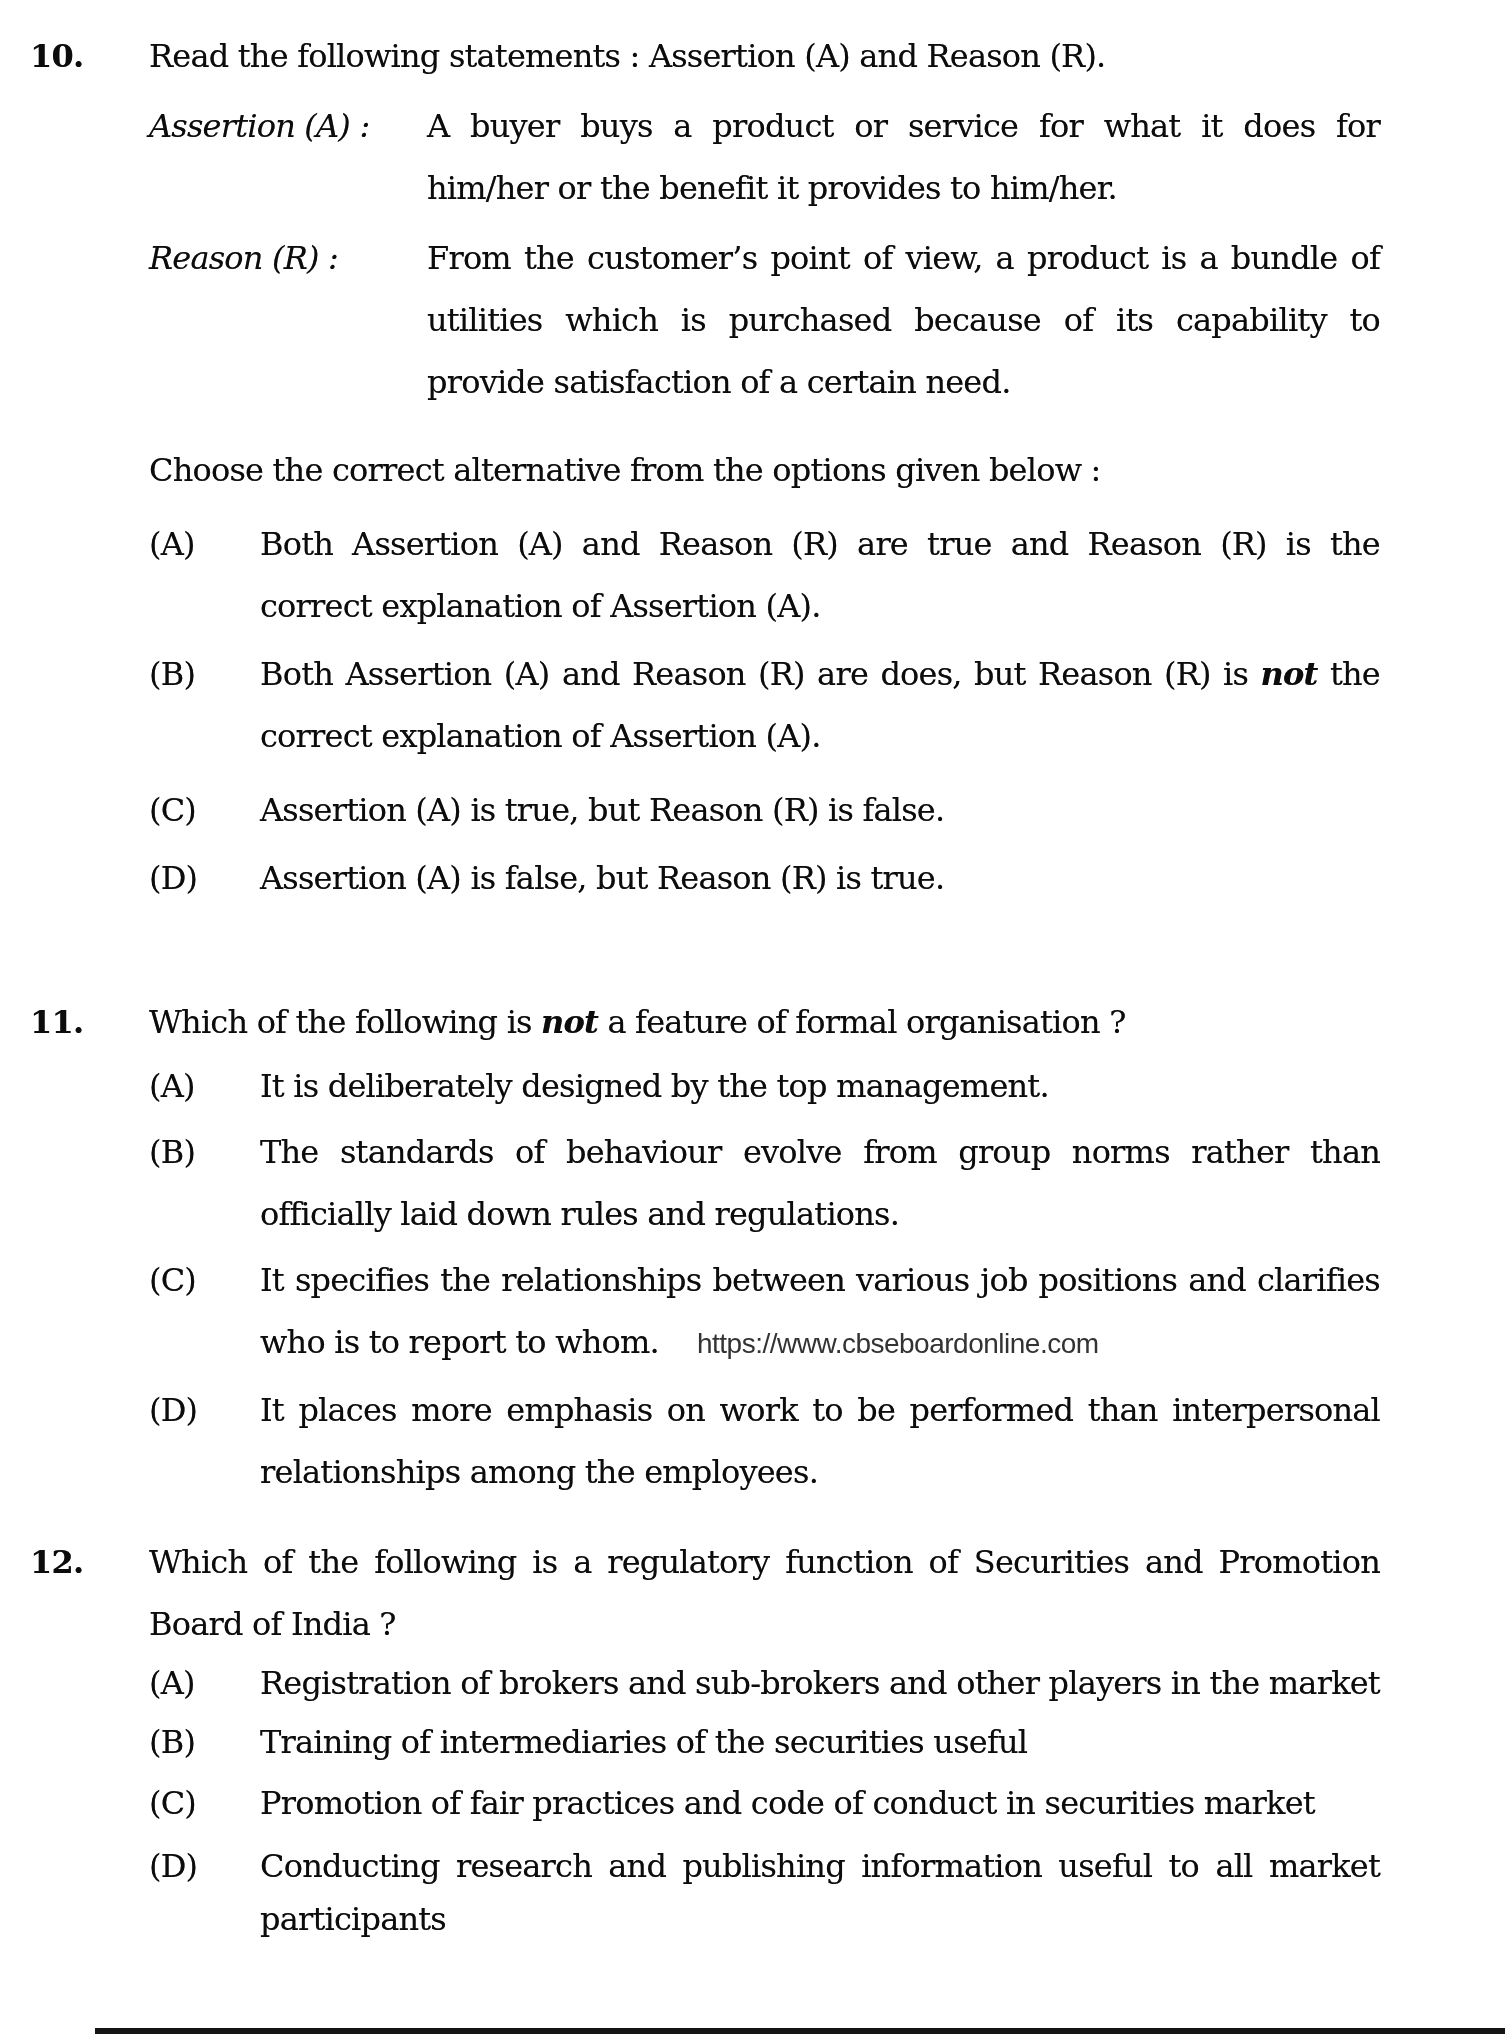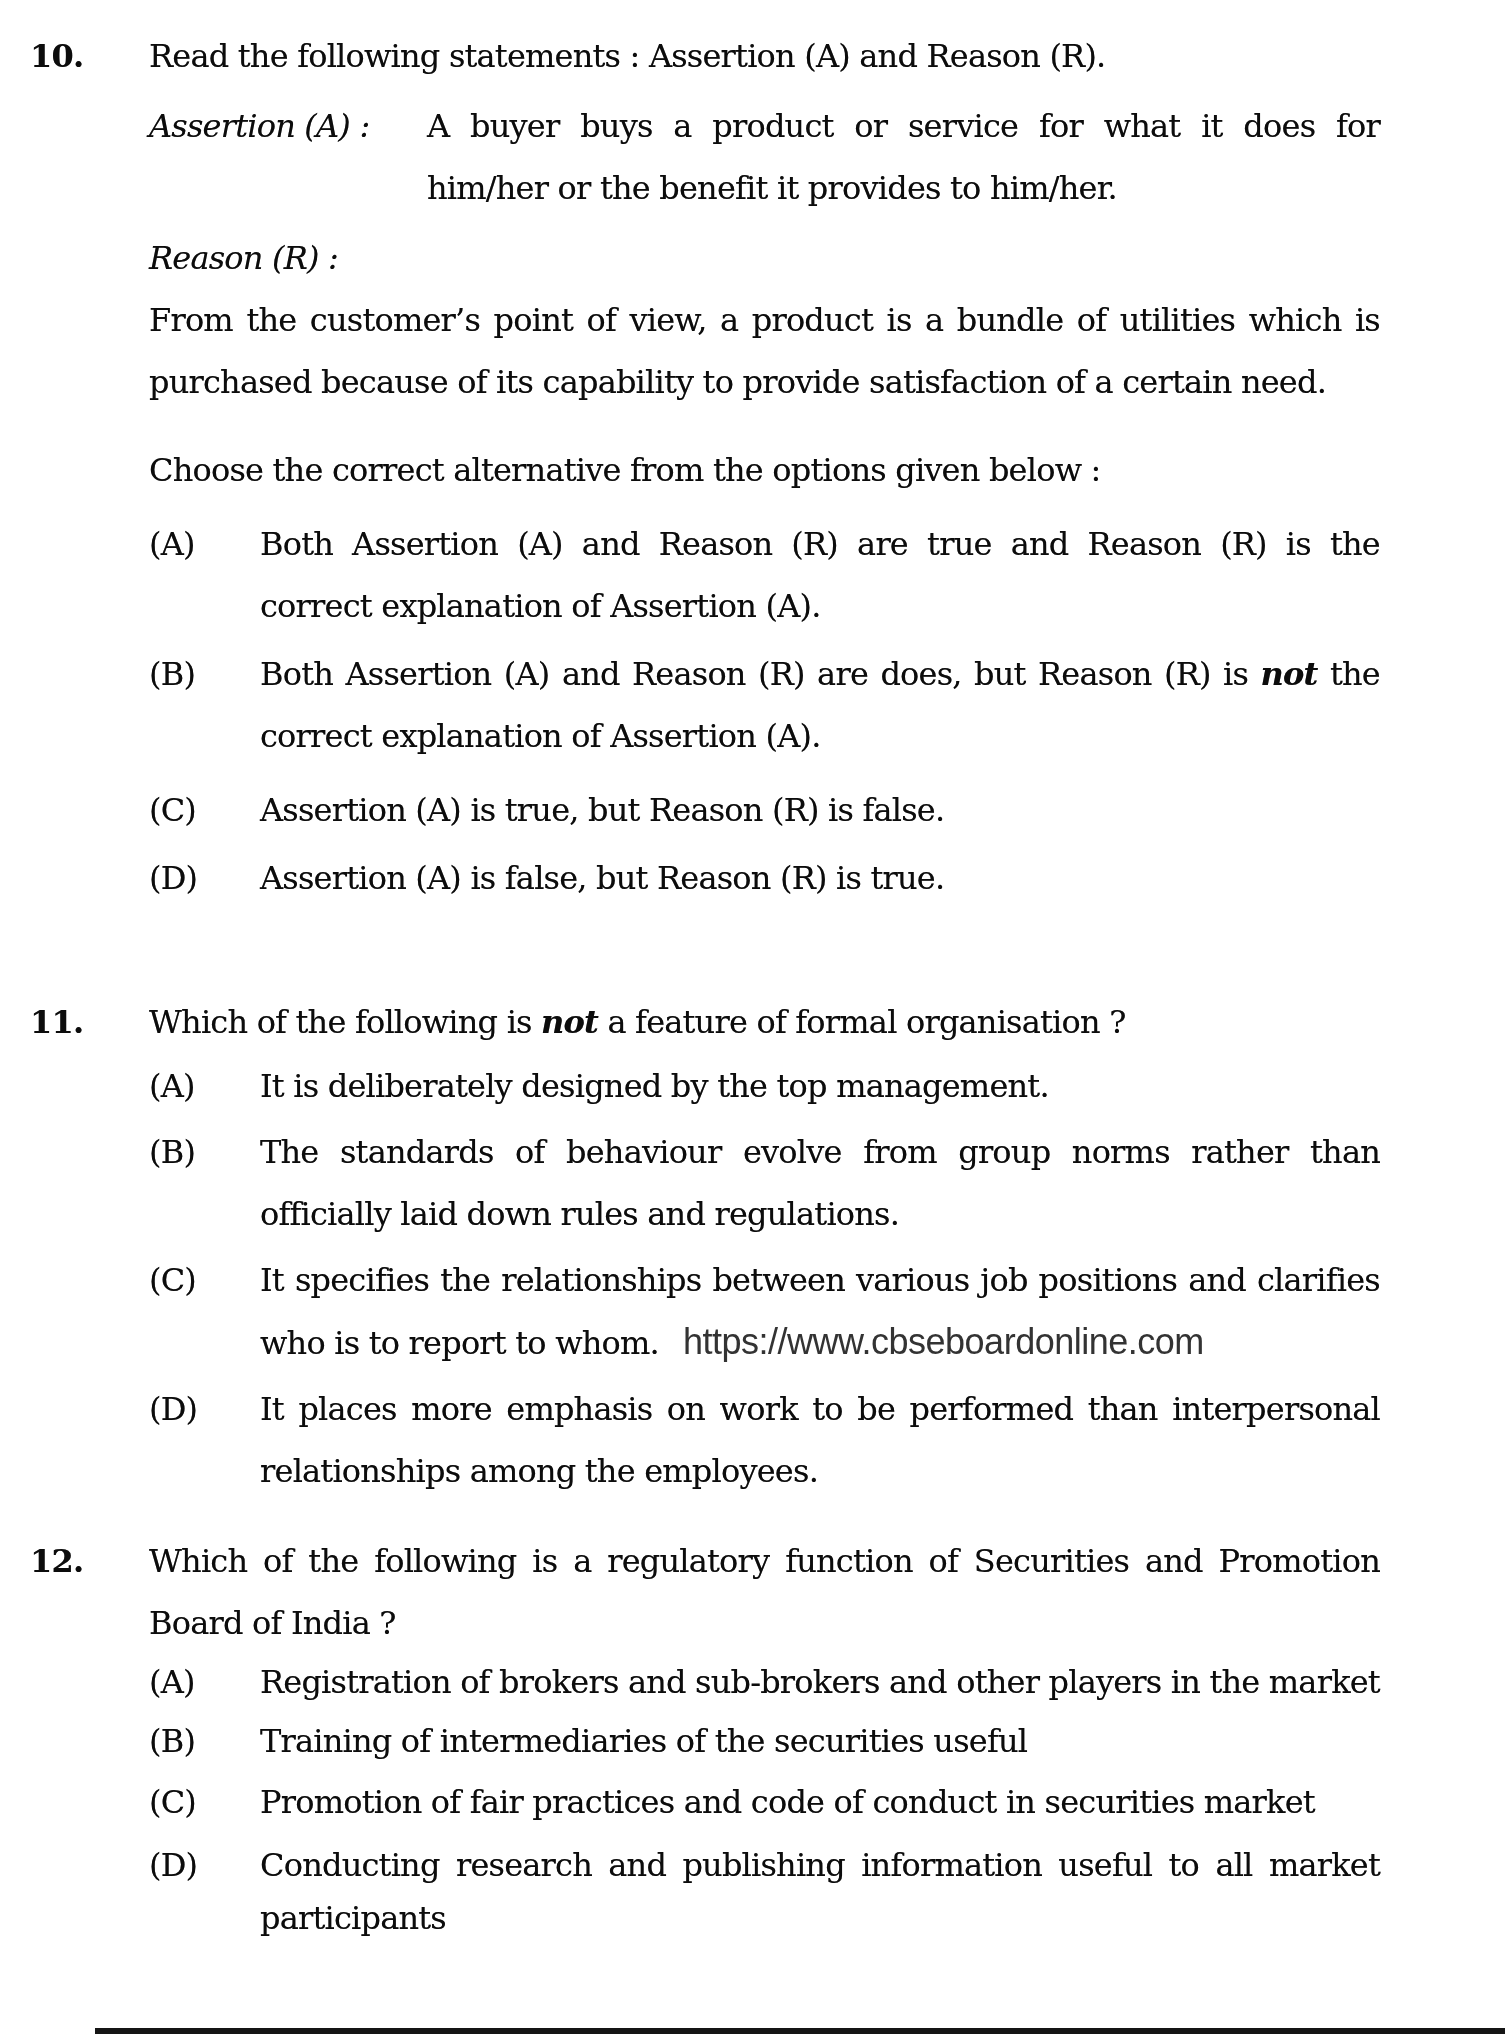--- a/index.html
+++ b/index.html
@@ -25,41 +25,41 @@
   .ar-label { width:278px; flex:none; font-style:italic; }
   .ar-text { flex:1; }
 
   .option { display:flex; }
   .opt-label { width:111px; flex:none; }
   .opt-text { flex:1; }
 
   
   .q10 .qtext { margin-bottom:8px; }
   .q10 .ar-assertion { margin-bottom:8px; }
-  .q10 .ar-reason { margin-bottom:26px;flex-direction:column; }
+  .q10 .ar-reason { margin-bottom:26px; }
   .q10 .instruction { margin-bottom:12px; }
   .q10 .opt-a { margin-bottom:6px; }
   .q10 .opt-b { margin-bottom:12px; }
   .q10 .opt-c { margin-bottom:6px; }
 
   .q11 { margin-top:82px; }
   .q11 .qtext { margin-bottom:2px; }
   .q11 .option { margin-bottom:4px; }
 
   .q12 { margin-top:24px; }
   .q12 .qtext { margin-bottom:2px; }
   .q12 .opt-text, .q12 .opt-label { line-height:53px; }
   .q12 .opt-a { margin-bottom:6px; }
   .q12 .opt-b { margin-bottom:8px; }
   .q12 .opt-c { margin-bottom:10px; }
 
   .watermark {
     font-family:"Liberation Sans", sans-serif;
-    font-size:36px; color:#333333; letter-spacing:-0.5px;
-    text-shadow:none; margin-left:24px; white-space:nowrap;
+    font-size:28px; color:#333333; letter-spacing:-0.5px;
+    text-shadow:none; margin-left:38px; white-space:nowrap;
   }
   .bottom-rule {
     position:absolute; left:95px; right:0; bottom:0; height:6px;
     background:#151515;
   }
 </style>
 </head>
 <body>
 
 <div class="page">

